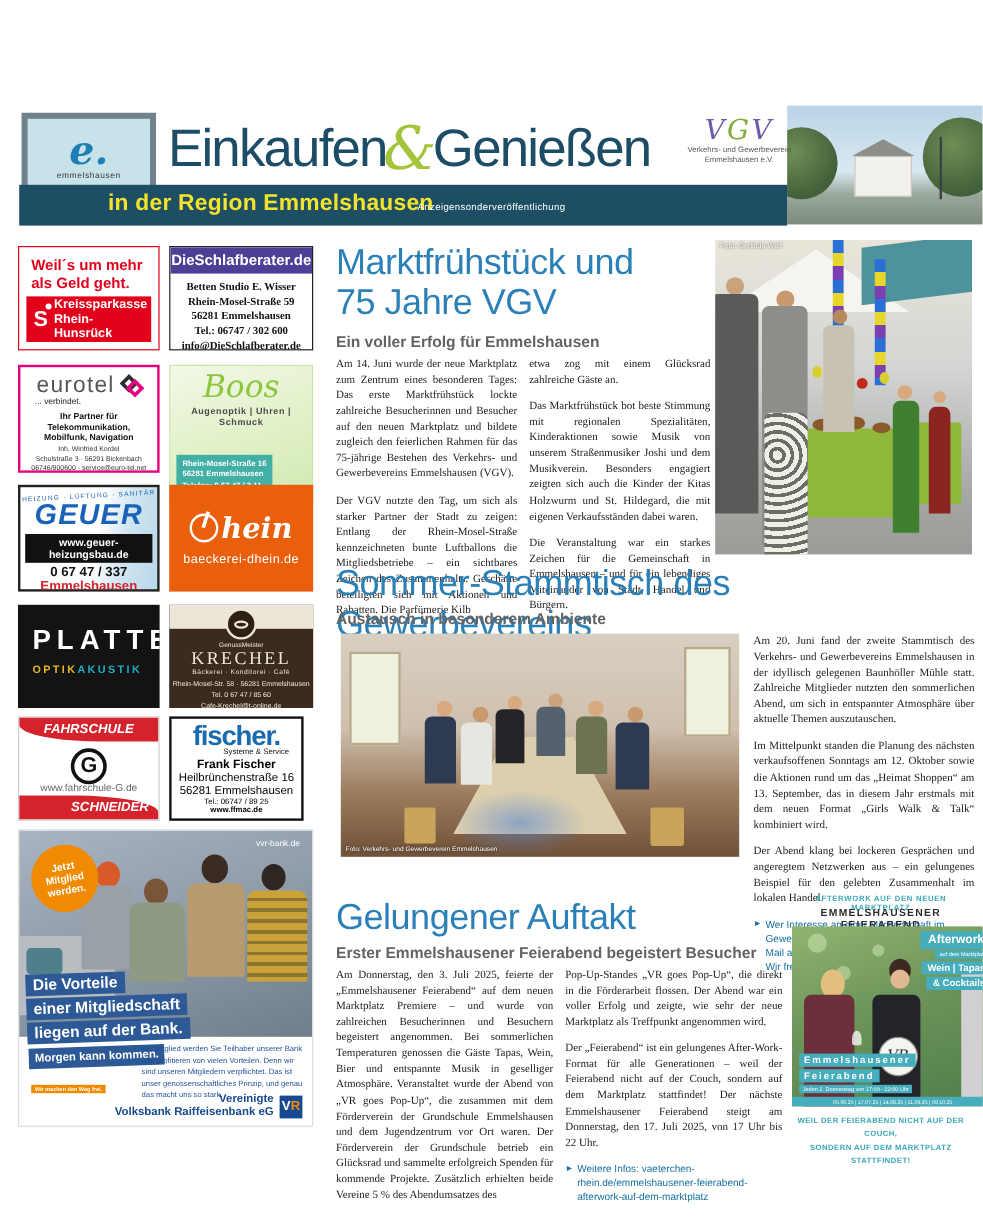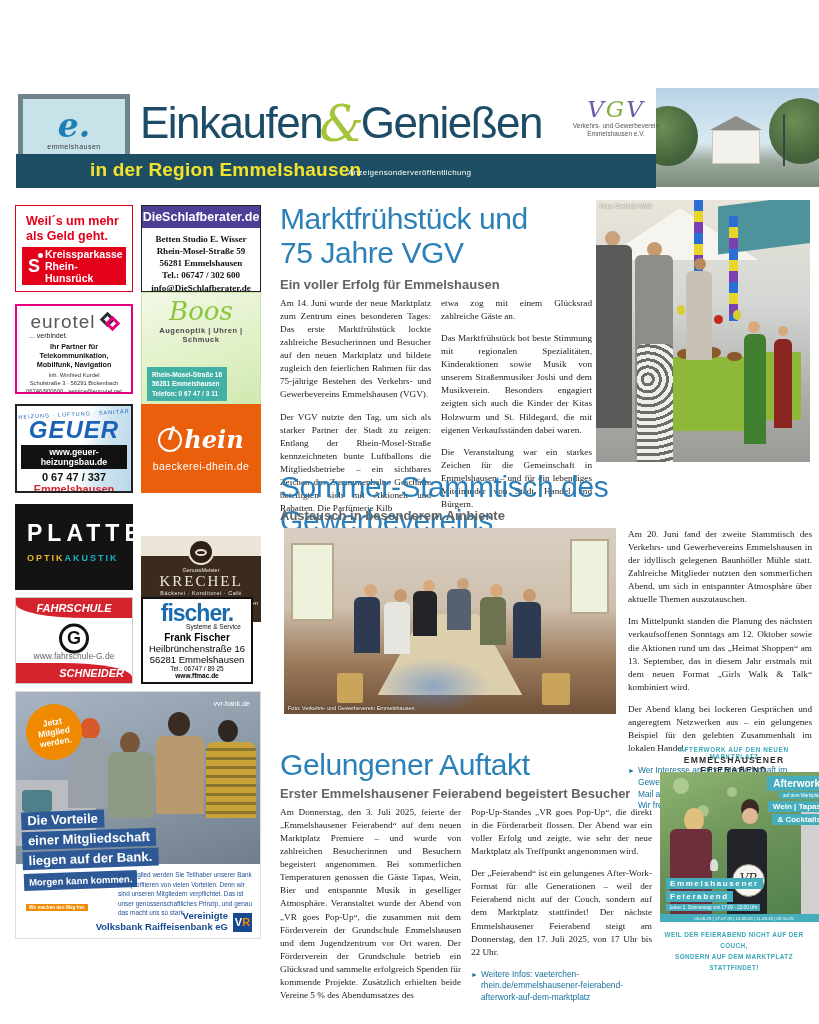--- a/index.html
+++ b/index.html
@@ -258,21 +258,21 @@
     <div class="eur-tag">... verbindet.</div>
     <div class="eur-claim">Ihr Partner für Telekommunikation, Mobilfunk, Navigation</div>
     <div class="eur-small">
       <div>Inh. Winfried Kordel</div>
       <div>Schulstraße 3 · 56291 Bickenbach</div>
       <div>06746/900600 · service@euro-tel.net</div>
 
     </div>
   </div>
 
-  <div class="ad ad-boos" style="left:141px; top:292px; width:120px; height:116px;">
+  <div class="ad ad-boos" style="left:141px; top:304px; width:120px; height:116px;">
     <div class="boos-brand">Boos</div>
     <div class="boos-claim">Augenoptik | Uhren | Schmuck</div>
     <div class="boos-box">
       <div>Rhein-Mosel-Straße 16</div>
       <div>56281 Emmelshausen</div>
       <div>Telefon: 0 67 47 / 3 11</div>
     </div>
   </div>
 
   <div class="ad ad-geu" style="left:15px; top:404px; width:118px; height:89px;">
@@ -293,21 +293,21 @@
     <div class="dhe-web">baeckerei-dhein.de</div>
   </div>
 
   <div class="ad ad-plt" style="left:15px; top:504px; width:118px; height:86px;">
     <div class="plt-brand">PLATTEN</div>
     <div class="plt-sub">
       <span class="plt-optik">OPTIK</span><span class="plt-akustik">AKUSTIK</span>
     </div>
   </div>
 
-  <div class="ad ad-kre" style="left:141px; top:504px; width:120px; height:86px;margin-top:32px;">
+  <div class="ad ad-kre" style="left:141px; top:504px; width:120px; height:86px;">
     <div class="kre-top"></div>
     <div class="kre-logo">
         <div class="kre-pretzel"></div>
       </div>
     <div class="kre-genuss">GenussMeister</div>
     <div class="kre-brand">KRECHEL</div>
     <div class="kre-claim">Bäckerei · Konditorei · Café</div>
     <div class="kre-small">
       <div>Rhein-Mosel-Str. 58 · 56281 Emmelshausen</div>
       <div>Tel. 0 67 47 / 85 60</div>

